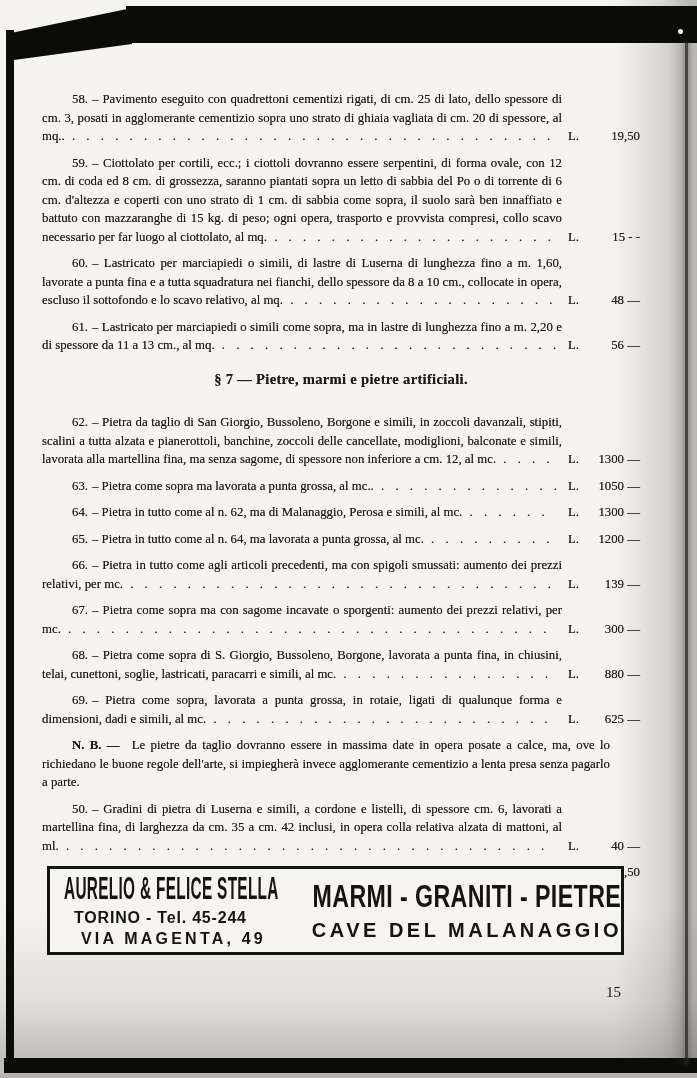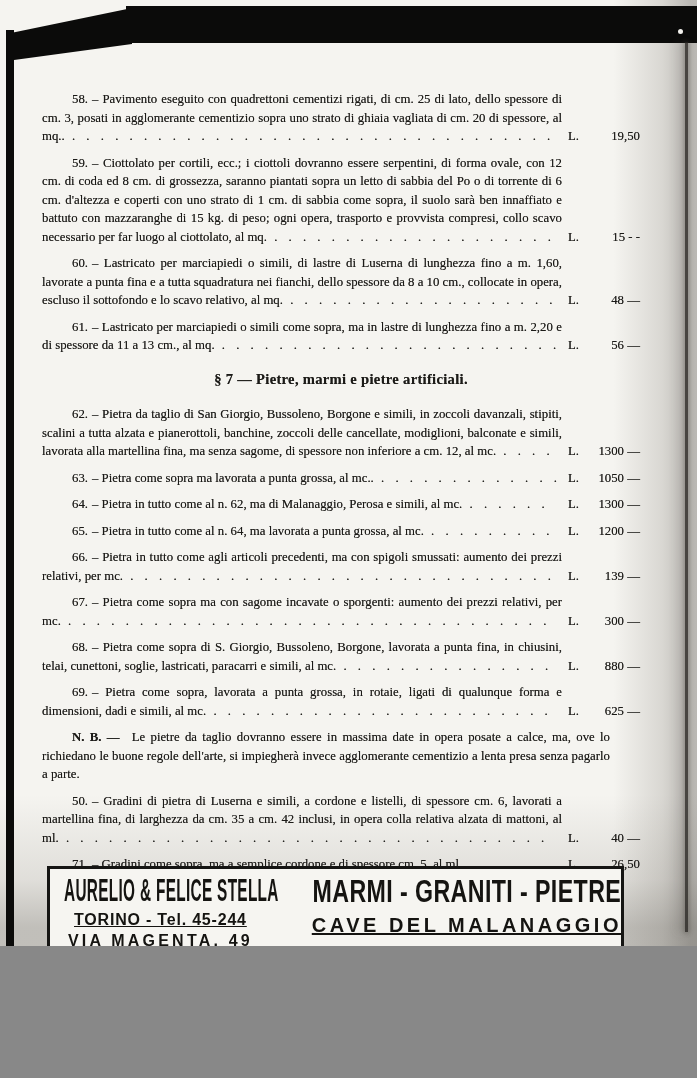--- a/index.html
+++ b/index.html
@@ -1,18 +1,18 @@
 <!DOCTYPE html>
 <html><head>
 <meta charset="utf-8">
 <style>
   html, body { margin: 0; padding: 0; background: #888; }
   .scan-page {
     position: relative;
-    width: 697px; height: 946px;
+    width: 697px; height: 1078px;
     overflow: hidden;
     background:
       linear-gradient(to right, rgba(0,0,0,0) 88%, rgba(105,100,92,0.20) 95%, rgba(62,58,52,0.32) 99%),
       linear-gradient(to bottom, rgba(0,0,0,0) 84%, rgba(95,90,82,0.14) 93%, rgba(72,68,61,0.30) 98%),
       #f5f4f0;
     font-family: "Liberation Serif", serif;
     color: #1b1a17;
   }
 
   
@@ -50,58 +50,57 @@
   .item-num { margin-right: 4px; }
   .leader { letter-spacing: 4px; color: #22211d; }
   .price {
     position: absolute; right: 0; bottom: 0; width: 72px;
     display: flex; justify-content: space-between;
     text-indent: 0; white-space: nowrap;
   }
   .nb-label { font-weight: bold; margin-right: 12px; }
   .section-heading {
     text-align: center; font-weight: bold; font-size: 14.6px;
-    margin: 15px 0 17px 0; letter-spacing: 0.3px;
+    margin: 15px 0 25px 0; letter-spacing: 0.3px;
   }
 
   
   .ad-box {
     position: absolute; left: 47px; top: 866px; width: 577px; height: 89px;
     border: 3px solid #151513;
     background: #f6f5f1;
-    display: flex; 
+    display: flex; align-items: center;
     padding: 6px 12px; box-sizing: border-box;
     font-family: "Liberation Sans", sans-serif;
     color: #151411;
-    text-decoration: underline;
   }
   .ad-left { width: 212px; flex: none; }
   .ad-brand {
     display: inline-block; white-space: nowrap;
     font-weight: bold; font-size: 24px;
     transform: scale(0.64, 1.3); transform-origin: left center;
     letter-spacing: 0.5px; margin: 2px 0 6px 2px;
   }
   .ad-tel { font-weight: bold; font-size: 16px; letter-spacing: 0.8px; margin-left: 12px; }
-  .ad-addr { font-weight: bold; font-size: 16px; letter-spacing: 3.2px; margin-left: 6px; margin-top: 3px; }
+  .ad-addr { font-weight: bold; font-size: 16px; letter-spacing: 3.2px; margin-left: 19px; margin-top: 3px; }
   .ad-right { flex: 1; text-align: center; }
   .ad-headline {
     display: inline-block; white-space: nowrap;
     font-weight: bold; font-size: 29px;
     transform: scale(0.8, 1.1); transform-origin: center;
     letter-spacing: 0.5px;
   }
   .ad-subline {
     font-weight: bold; font-size: 20px; letter-spacing: 3.5px; margin-top: 6px;
   }
 
   .page-number {
     position: absolute; left: 606px; top: 984px;
     font-family: "Liberation Serif", serif;
-    font-weight: bold; font-size: 15px; color: #171613;
+    font-weight: normal; font-size: 15px; color: #171613;
   }
 </style>
 </head>
 <body>
 
 <div class="scan-page">
 
   <div class="artifact top-bar"></div>
   <div class="top-wedge"></div>
   <div class="artifact left-strip"></div>

